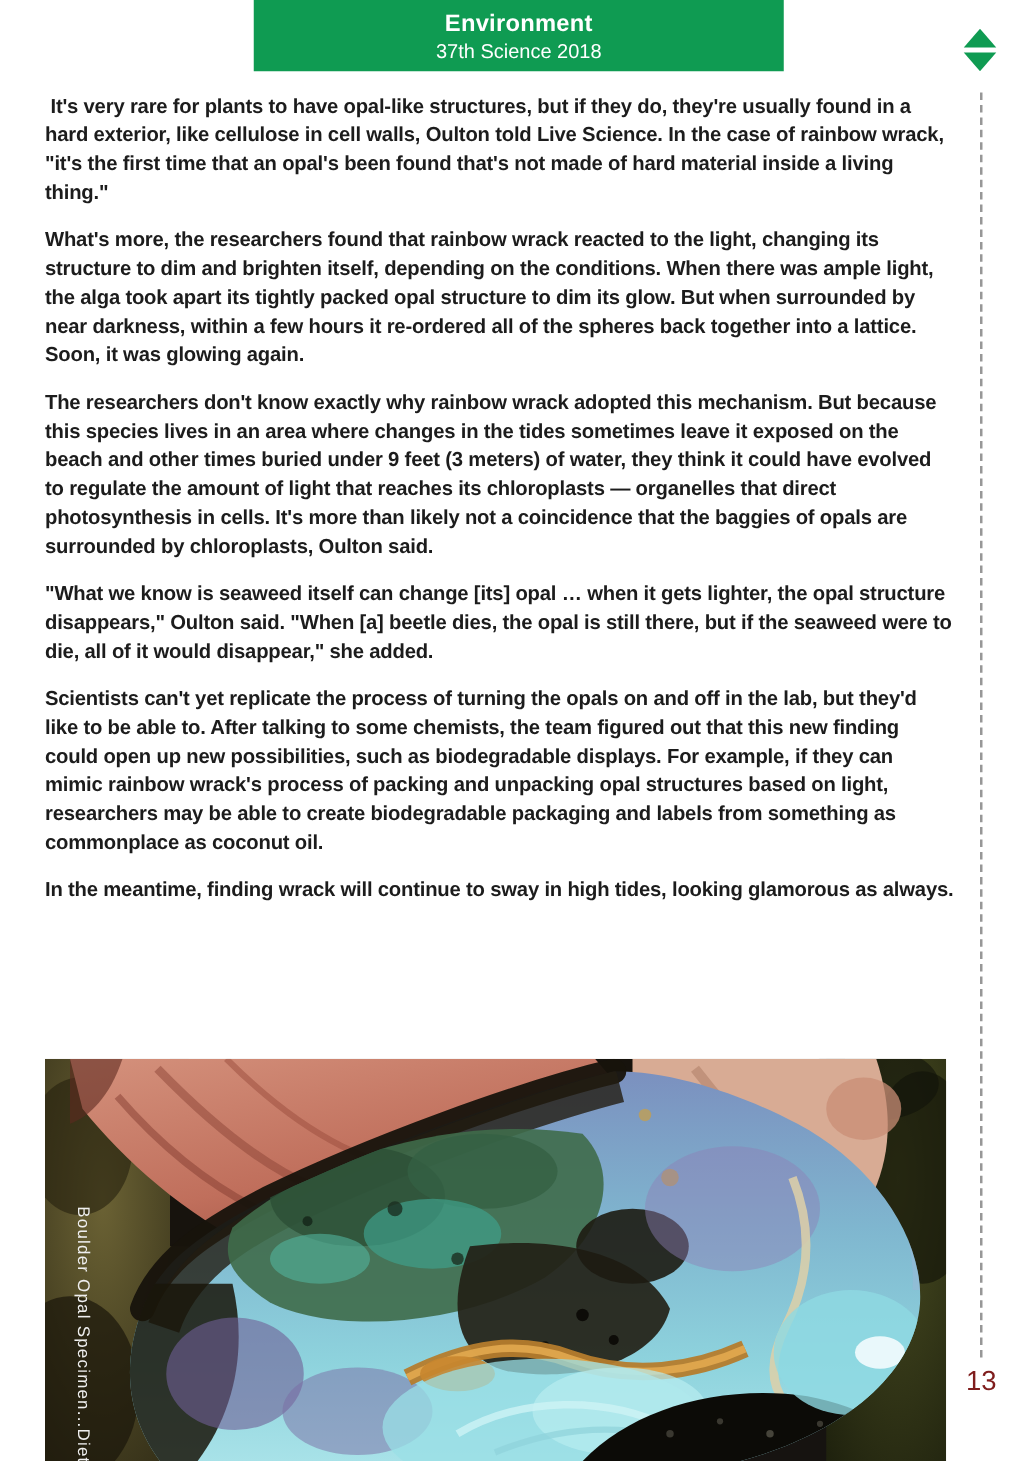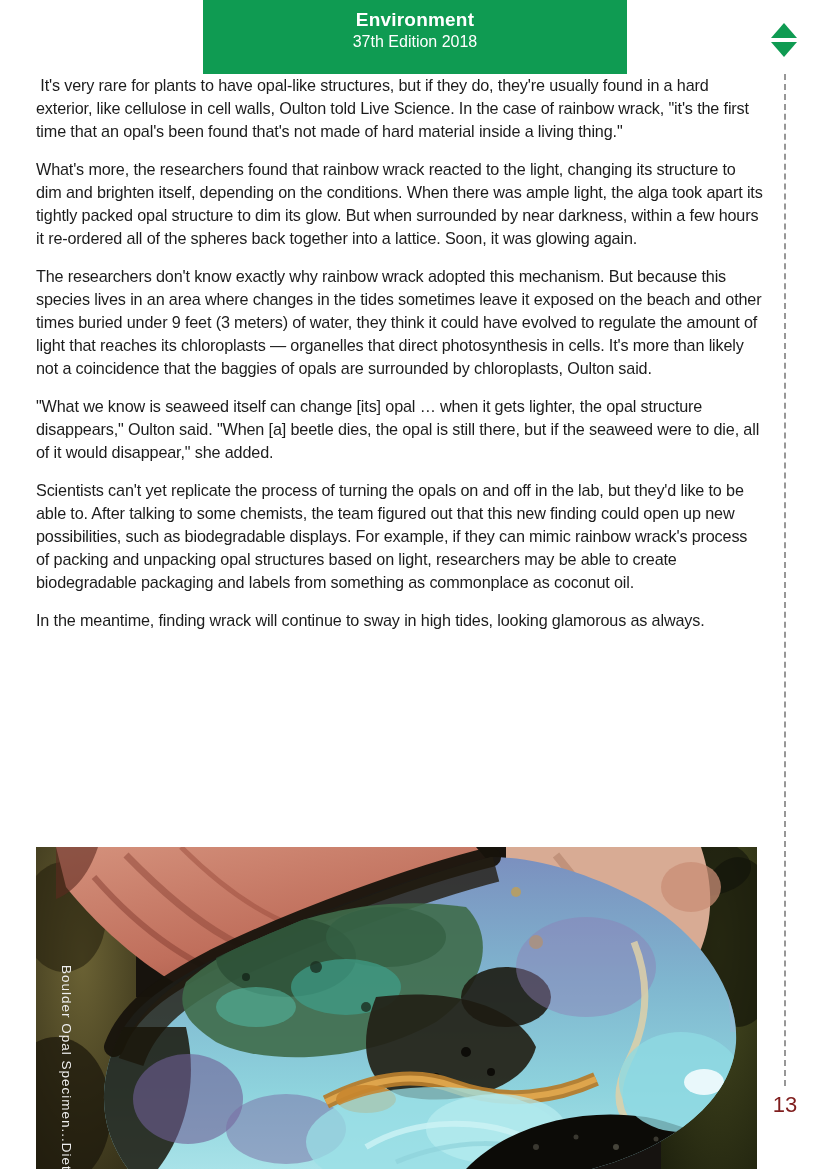--- a/index.html
+++ b/index.html
@@ -2,21 +2,21 @@
 <html><head>
 <meta charset="utf-8">
 <style>
   html,body{margin:0;padding:0;}
   body{
     width:827px;height:1169px;position:relative;background:#ffffff;
     font-family:"Liberation Sans","DejaVu Sans",sans-serif;color:#1c1c1c;
     overflow:hidden;
   }
   .banner{
-    position:absolute;left:203px;top:0;width:424px;height:74px;
+    position:absolute;left:203px;top:0;width:424px;height:57px;
     background:#0f9b52;color:#ffffff;text-align:center;box-sizing:border-box;
     padding-top:9px;
   }
   .banner-title{font-size:19px;font-weight:bold;line-height:22px;letter-spacing:.2px;}
   .banner-subtitle{font-size:16px;line-height:21px;}
   .bold{font-weight:normal;}
   .nav-diamond{
     position:absolute;left:770px;top:23px;width:28px;height:36px;cursor:pointer;
   }
   .tri-up{
@@ -30,38 +30,38 @@
     border-top:15px solid #0f9b52;
   }
   .dotted-divider{
     position:absolute;left:784px;top:74px;height:1012px;width:0;
     border-left:2px dashed #979797;
   }
   .article{
     position:absolute;left:36px;top:74px;width:727px;
     font-size:16.2px;line-height:23px;letter-spacing:-0.15px;
   }
-  .article p{margin:0 0 15px 0;white-space:pre-wrap;}
+  .article p{margin:0 0 15px 0;white-space:pre-wrap;font-weight:bold;}
   .figure{
     position:absolute;left:36px;top:847px;width:721px;height:322px;overflow:hidden;
   }
   .figure svg{display:block;}
   .page-number{
     position:absolute;left:762px;top:1092px;width:46px;
     font-size:22px;color:#7f1d1d;text-align:center;
   }
 </style>
 </head>
 <body>
 
 <div class="page">
 
   <header class="banner">
     <div class="banner-title">Environment</div>
-    <div class="banner-subtitle"><span>37th Edition </span><span class="bold">2018</span></div>
+    <div class="banner-subtitle"><span>37th Science </span><span class="bold">2018</span></div>
   </header>
 
   <div class="nav-diamond">
     <div class="tri-up"></div>
     <div class="tri-down"></div>
   </div>
 
   <div class="dotted-divider"></div>
 
   <main class="article">

